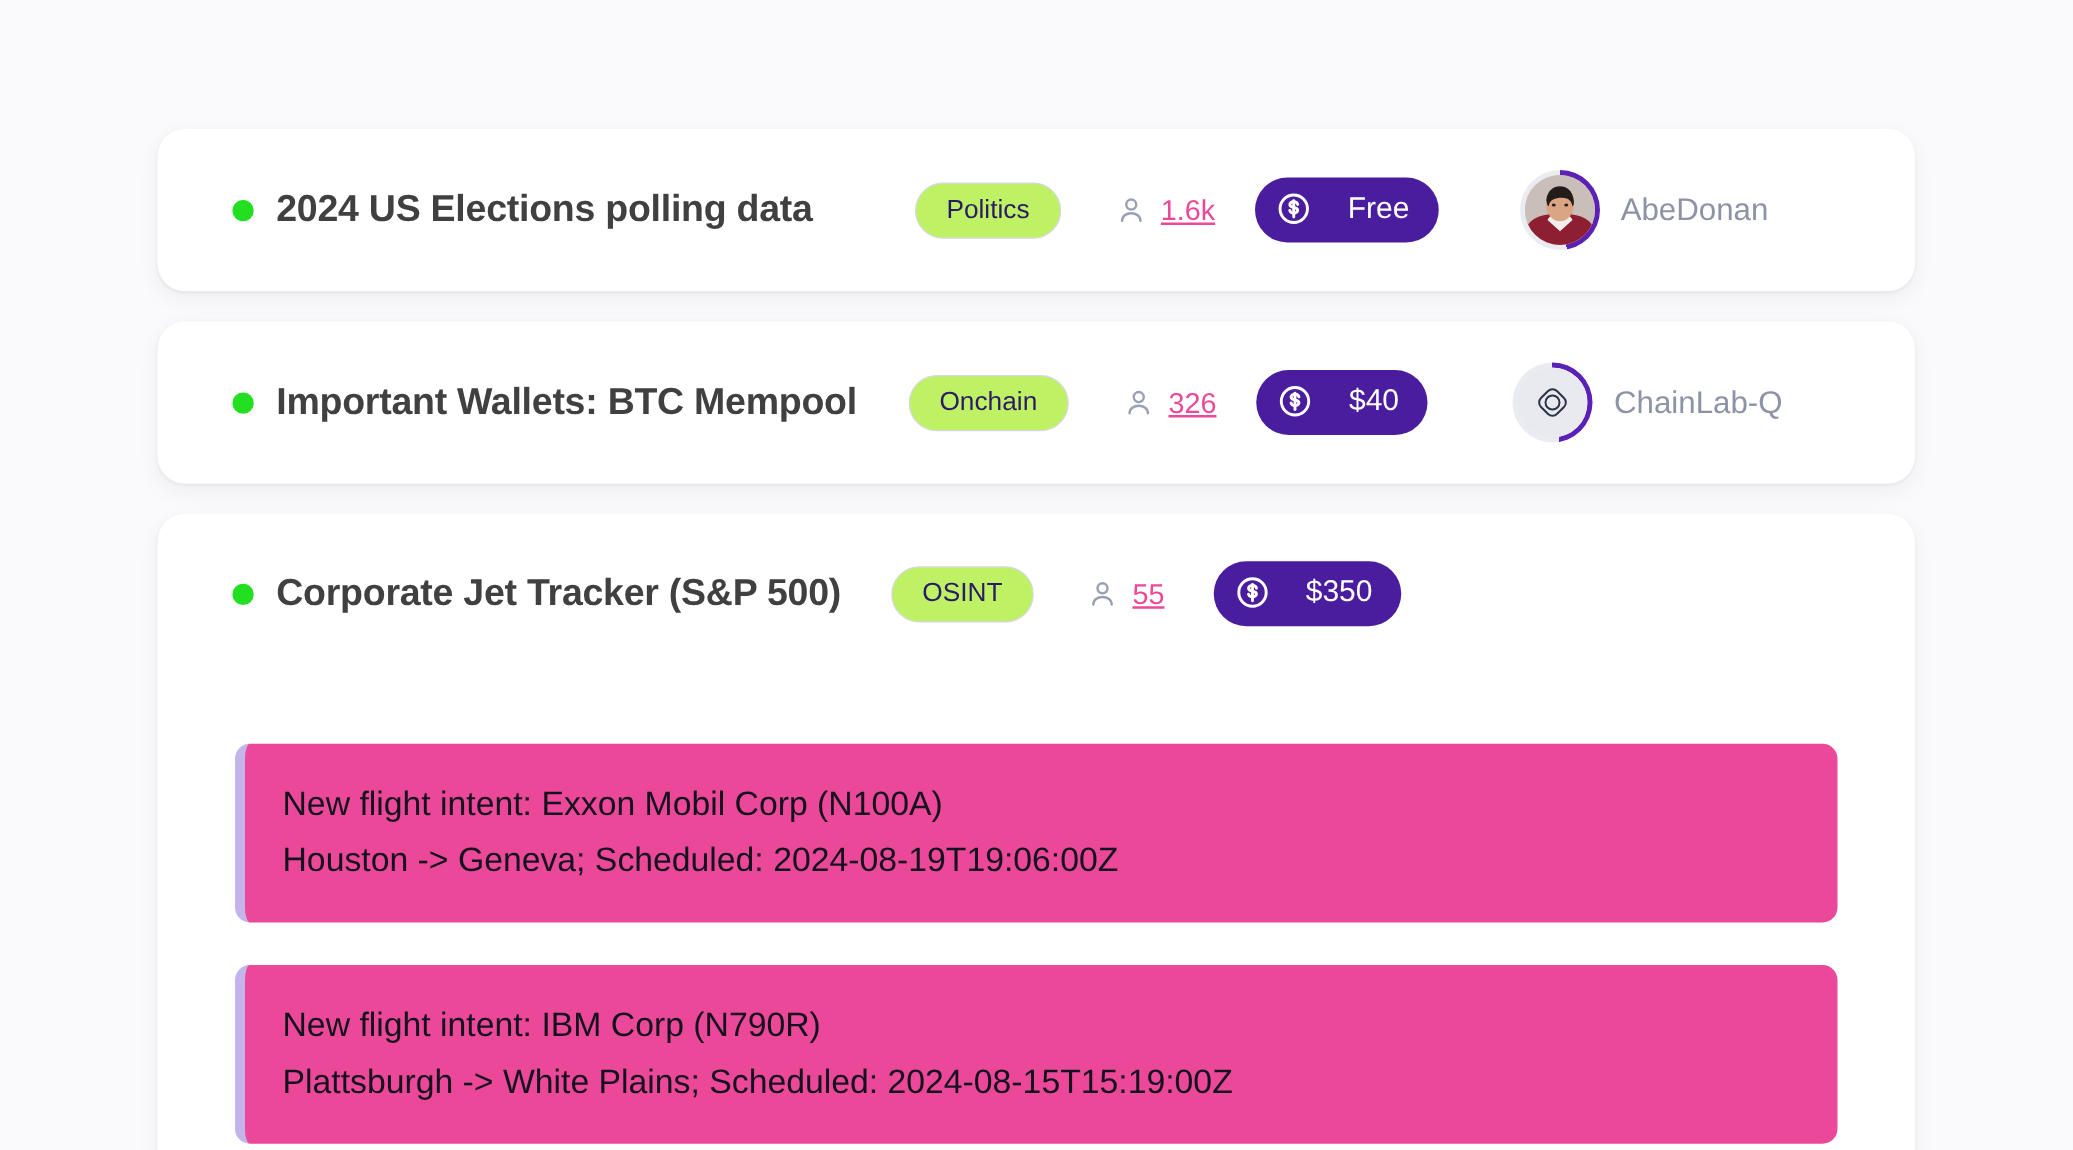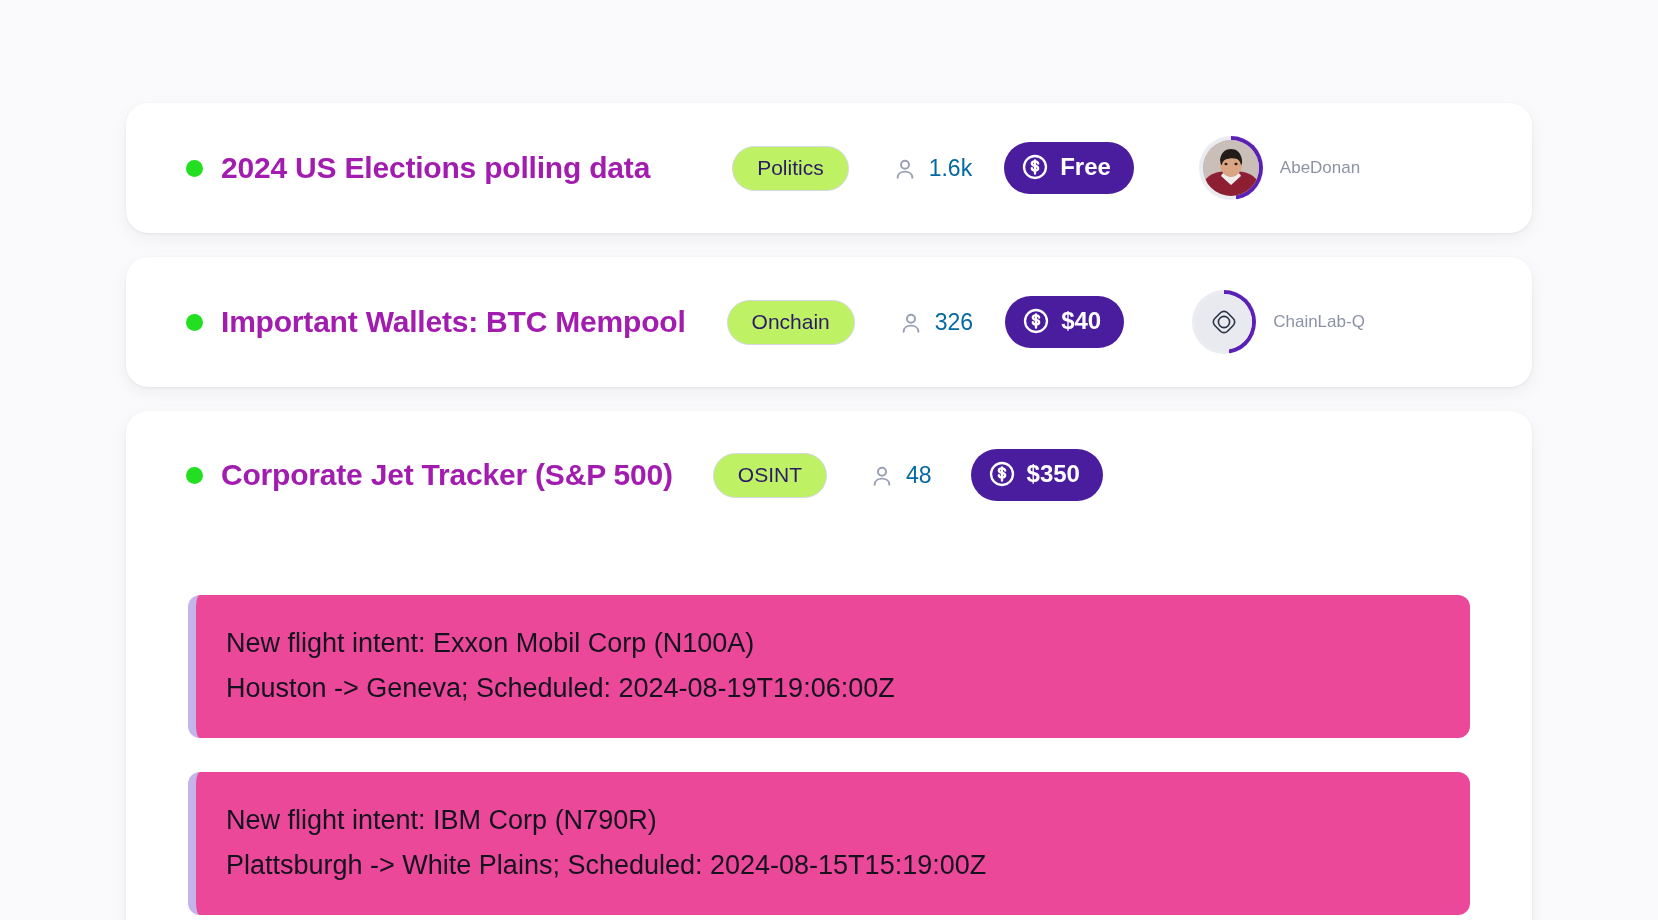--- a/index.html
+++ b/index.html
@@ -50,21 +50,21 @@
     height: 17px;
     border-radius: 50%;
     background: #22e021;
     flex: 0 0 auto;
     margin-right: 18px;
   }
 
   .title {
     font-size: 30px;
     font-weight: bold;
-    color: #a21caf;
+    color: #404040;
     letter-spacing: -0.2px;
     white-space: nowrap;
     flex: 0 0 auto;
   }
 
   .spacer-to-tag { flex: 0 0 auto; }
 
   .tag {
     border: 1.6px solid #d5d7e3;
     border-radius: 999px;
@@ -73,39 +73,40 @@
     padding: 10px 24px 12px;
     line-height: 1;
     white-space: nowrap;
     background: #bef264;
     flex: 0 0 auto;
     box-sizing: border-box;
   }
 
   .subs {
     display: flex;
-    align-items: flex-end;
+    align-items: flex-start;
     gap: 11px;
-    color: #0369a1;
+    color: #ec4899;
     font-size: 23px;
     flex: 0 0 auto;
     white-space: nowrap;
+    text-decoration: underline;
   }
   .subs svg { display: block; }
 
   .price {
     display: flex;
     align-items: center;
-    gap: 11px;
+    gap: 29px;
     background: #4a1d9e;
     color: #ffffff;
     border-radius: 999px;
     padding: 11px 23px 13px 17px;
     font-size: 24px;
-    font-weight: bold;
+    font-weight: normal;
     line-height: 1;
     white-space: nowrap;
     flex: 0 0 auto;
   }
   .price svg { display: block; flex: 0 0 auto; }
 
   .author {
     display: flex;
     align-items: center;
     gap: 17px;
@@ -123,21 +124,21 @@
     border-radius: 50%;
   }
   .avatar-img {
     position: absolute;
     left: 4px; top: 4px;
     width: 56px; height: 56px;
     border-radius: 50%;
     overflow: hidden;
   }
   .author-name {
-    font-size: 17px;
+    font-size: 25px;
     color: #8d93a6;
     white-space: nowrap;
   }
 
   .messages {
     padding: 0 62px 0 62px;
   }
   .msg {
     background: #ec4899;
     border-left: 8px solid #c3b5ec;
@@ -262,21 +263,21 @@
         <span class="spacer-to-tag" style="width:40px;"></span>
         <span class="tag">OSINT</span>
         <span class="spacer-to-tag" style="width:42px;"></span>
         <span class="subs">
           <span>
             <svg width="26" height="26" viewBox="0 0 24 24" fill="none" stroke="#9aa0b4" stroke-width="1.8" stroke-linecap="round" stroke-linejoin="round">
                 <circle cx="12" cy="8" r="3.7"></circle>
                 <path d="M5.2 20c0-3.6 3.1-5.6 6.8-5.6s6.8 2 6.8 5.6"></path>
               </svg>
           </span>
-          <span>48</span>
+          <span>55</span>
         </span>
         <span class="spacer-to-tag" style="width:39px;"></span>
         <span class="price">
           <span>
             <svg width="28" height="28" viewBox="0 0 24 24" fill="none">
                 <circle cx="12" cy="12" r="9.4" stroke="#ffffff" stroke-width="2"></circle>
                 <path d="M12 6.4v11.2" stroke="#ffffff" stroke-width="2" stroke-linecap="round"></path>
                 <path d="M14.7 9.1c0-1.1-1.2-1.9-2.7-1.9s-2.7.8-2.7 1.9 1.2 1.7 2.7 2 2.7.9 2.7 2-1.2 1.9-2.7 1.9-2.7-.8-2.7-1.9" stroke="#ffffff" stroke-width="2" stroke-linecap="round" stroke-linejoin="round"></path>
               </svg>
           </span>

